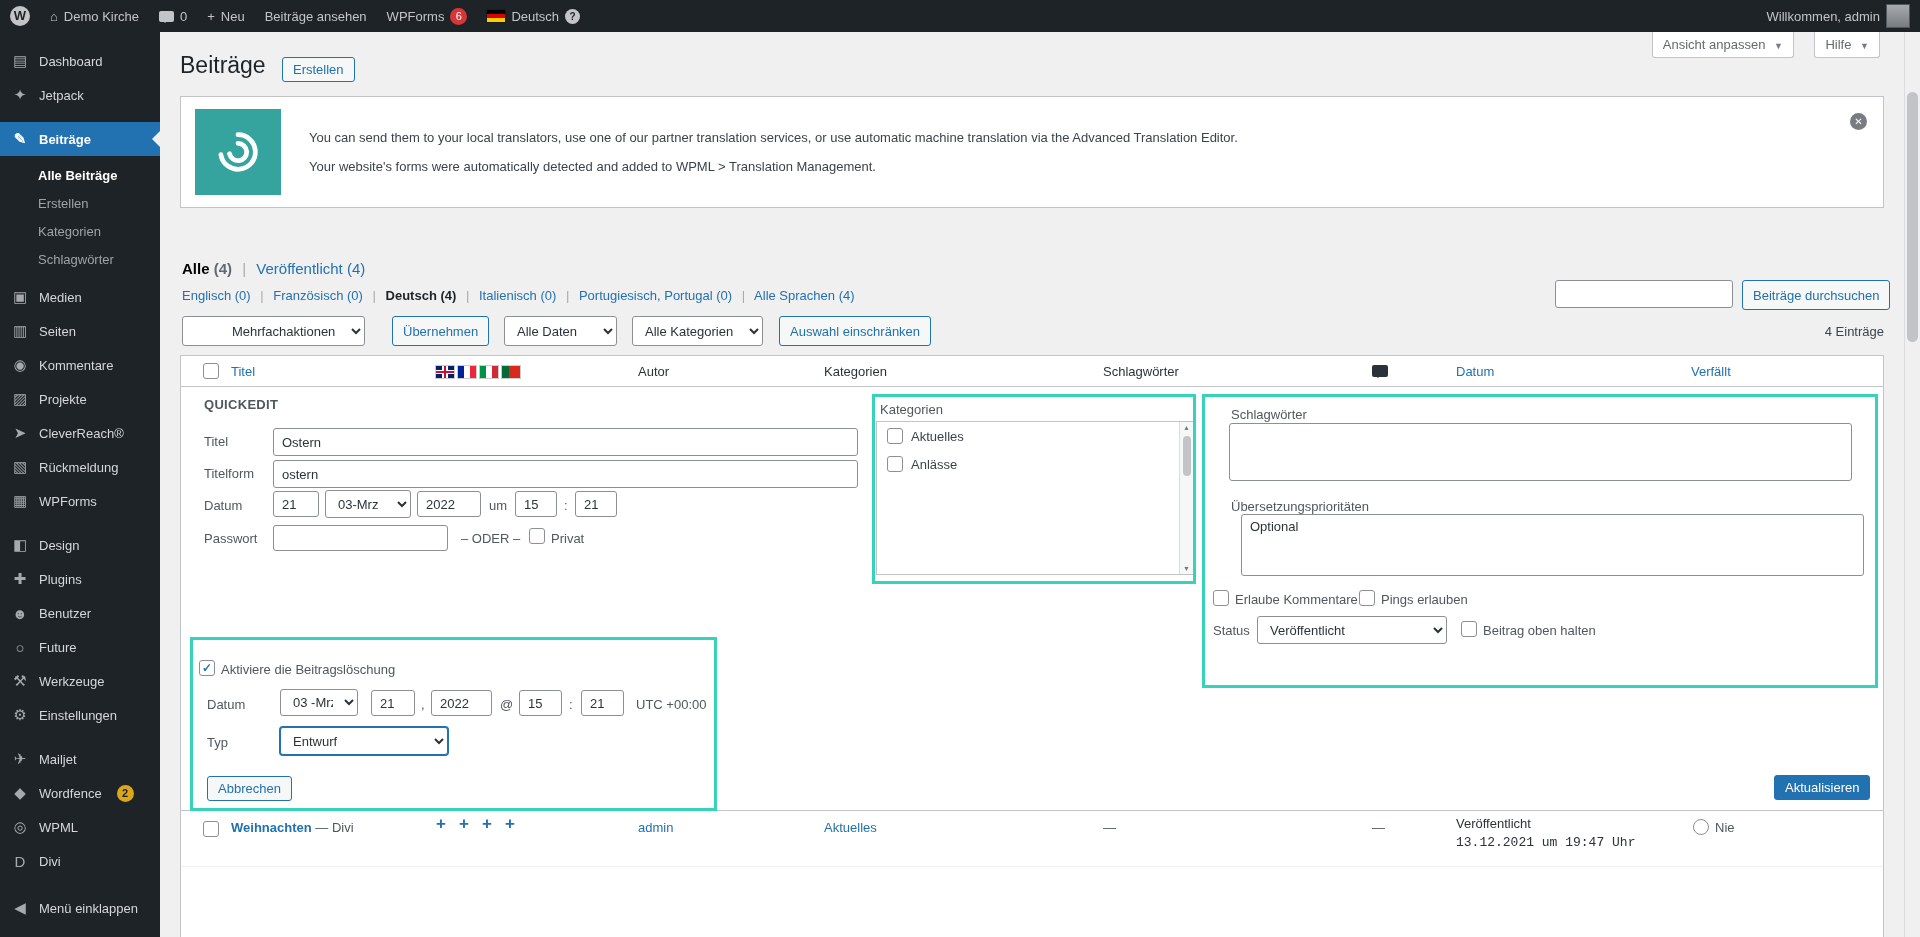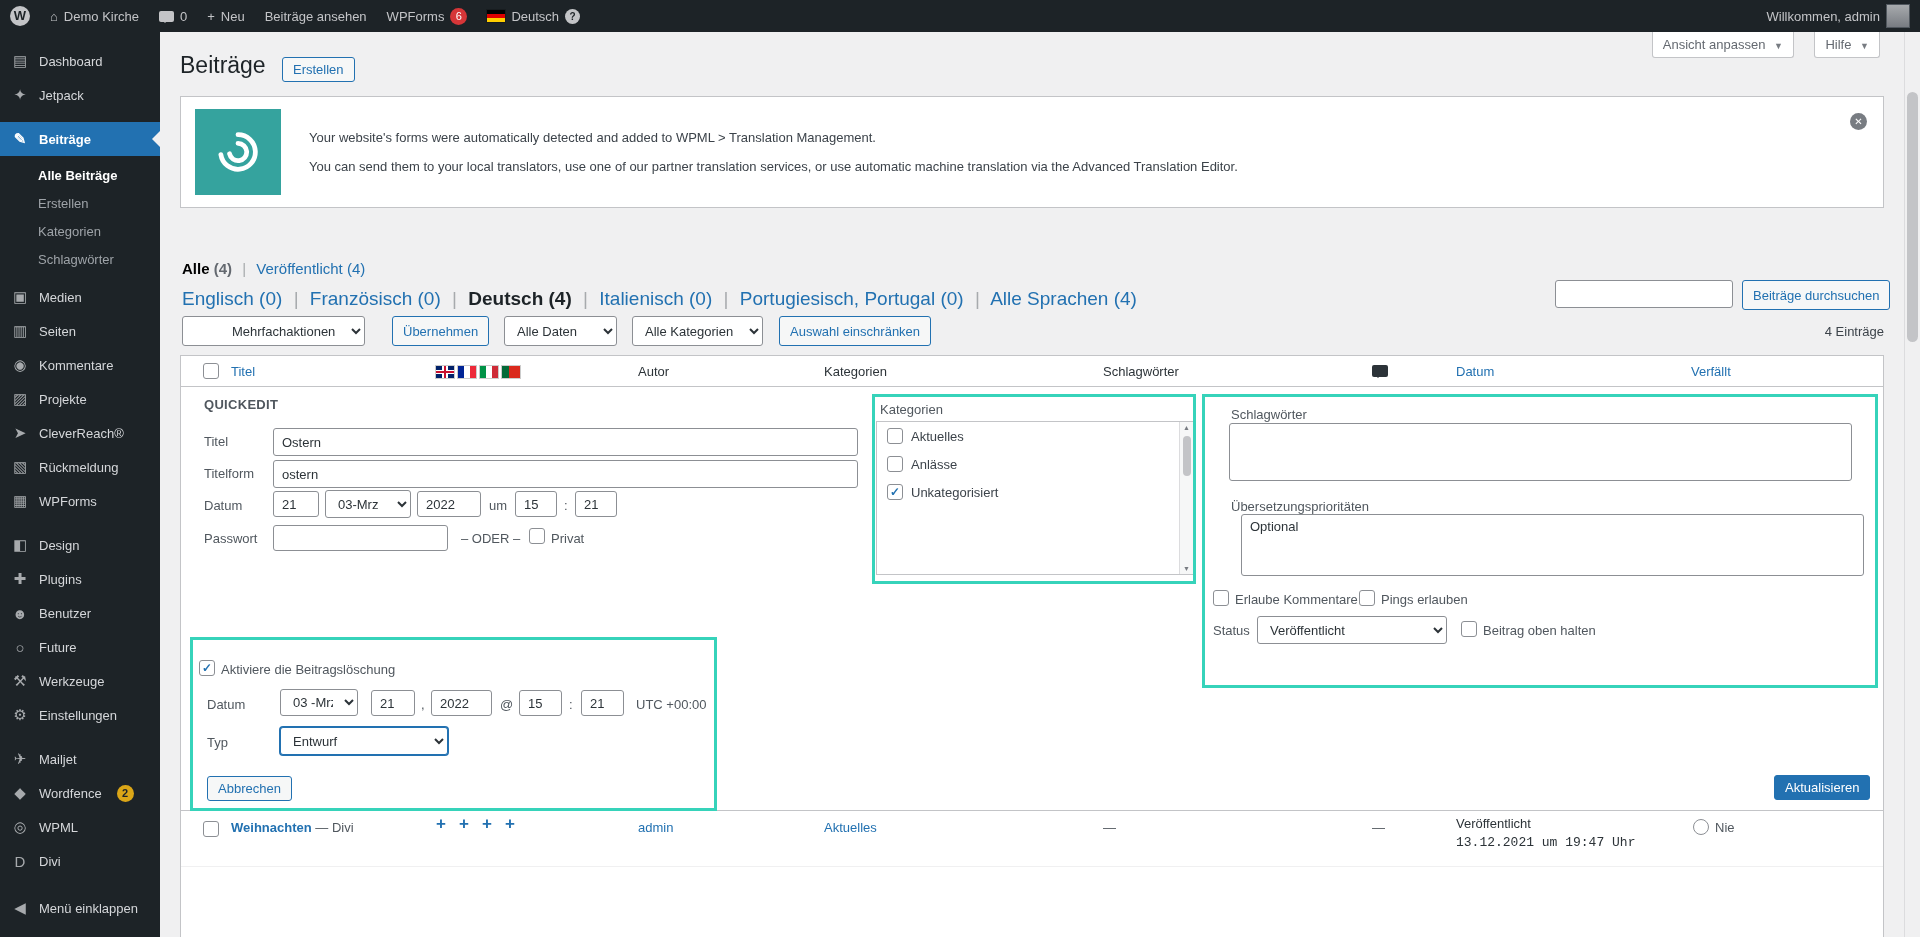--- a/index.html
+++ b/index.html
@@ -56,21 +56,21 @@
 
   
   .notice { position:absolute; left:20px; right:36px; top:64px; height:112px; background:#fff; border:1px solid #c3c4c7; display:flex; align-items:center; padding:0 14px; gap:28px; }
   .wpml-logo { width:86px; height:86px; background:#35a39e; flex:none; display:flex; align-items:center; justify-content:center; }
   .notice-lines { display:flex; flex-direction:column; gap:14px; font-size:13px; color:#3c434a; }
   .notice-close { position:absolute; right:16px; top:16px; width:17px; height:17px; border-radius:50%; background:#787c82; color:#fff; font-size:10px; line-height:17px; text-align:center; cursor:pointer; }
 
   
   .views-row { position:absolute; left:22px; top:228px; font-size:15px; }
   .views-row .current { color:#000; font-weight:600; }
-  .lang-row { position:absolute; left:22px; top:256px; font-size:19px; color:#646970; }
+  .lang-row { position:absolute; left:22px; top:256px; font-size:13px; color:#646970; }
   .lang-row .current { color:#1d2327; font-weight:700; }
   .sep { color:#a7aaad; margin:0 6px; }
   .cnt { color:#646970; }
 
   input[type=text], textarea, select { font-family:inherit; font-size:13px; color:#2c3338; background:#fff; border:1px solid #8c8f94; border-radius:3px; }
   input[type=text] { padding:0 8px; height:28px; }
   select { height:30px; padding:0 8px; }
   textarea { padding:4px 8px; resize:none; }
 
   input[type=checkbox], input[type=radio] { appearance:none; width:16px; height:16px; border:1px solid #8c8f94; border-radius:3px; background:#fff; margin:0; cursor:pointer; vertical-align:middle; }
@@ -262,22 +262,22 @@
     <h1 class="page-title">Beiträge</h1>
     <button class="btn abs" style="left:122px;top:25px;">Erstellen</button>
 
     <div class="notice">
       <div class="wpml-logo">
         <svg width="52" height="52" viewBox="0 0 24 24">
           <path d="M12 4a8 8 0 1 1-7.9 9.2 M12 8a4 4 0 1 1-3.9 4.8" stroke="#ffffff" stroke-width="2.2" fill="none" stroke-linecap="round"></path>
         </svg>
       </div>
       <div class="notice-lines">
+        <span>You can send them to your local translators, use one of our partner translation services, or use automatic machine translation via the Advanced Translation Editor.</span>
         <span>Your website's forms were automatically detected and added to WPML &gt; Translation Management.</span>
-        <span>You can send them to your local translators, use one of our partner translation services, or use automatic machine translation via the Advanced Translation Editor.</span>
       </div>
       <span class="notice-close">✕</span>
     </div>
 
     <div class="views-row">
       <span class="current"><span>Alle</span> <span class="cnt">(4)</span></span>
       <span class="sep">|</span>
       <a><span>Veröffentlicht</span> <span>(4)</span></a>
     </div>
 
@@ -356,24 +356,20 @@
 
         <span class="abs flabel" style="left:699px;top:15px;">Kategorien</span>
         <div class="cat-list">
           <label class="cat-item">
             <input type="checkbox" style="">
             <span>Aktuelles</span>
           </label>
           <label class="cat-item">
             <input type="checkbox" style="">
             <span>Anlässe</span>
-          </label>
-          <label class="cat-item">
-            <input type="checkbox" checked="" style="">
-            <span>Unkategorisiert</span>
           </label>
           <div class="cat-scroll">
             <span class="up">▲</span>
             <span class="cthumb"></span>
             <span class="down">▼</span>
           </div>
         </div>
 
         <span class="abs flabel" style="left:1050px;top:20px;">Schlagwörter</span>
         <textarea class="abs" style="left: 1048px; top: 36px; width: 623px; height: 58px;"></textarea>

